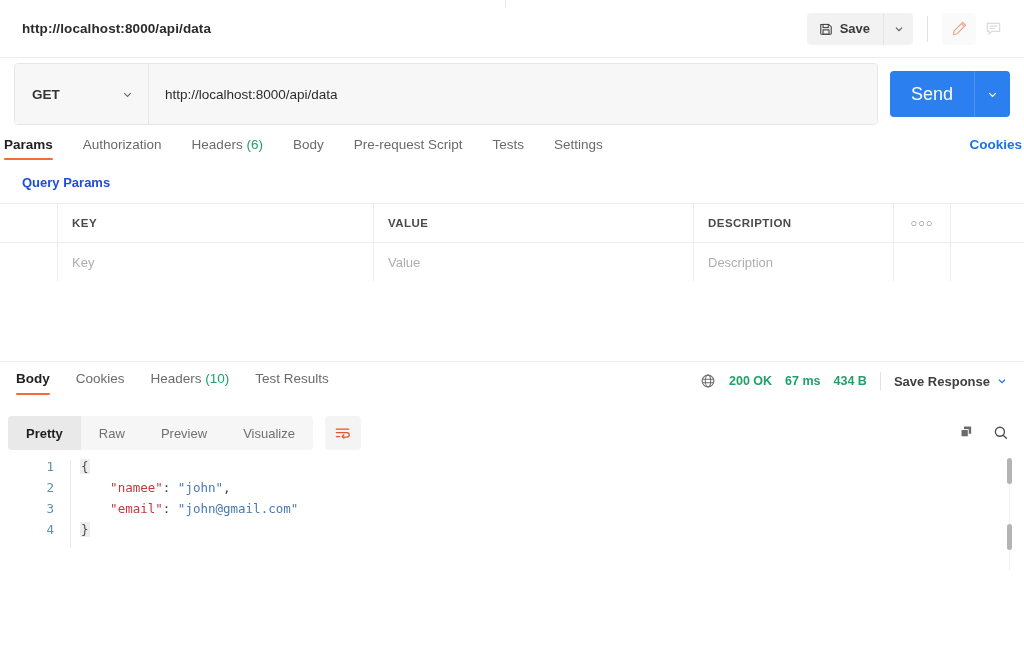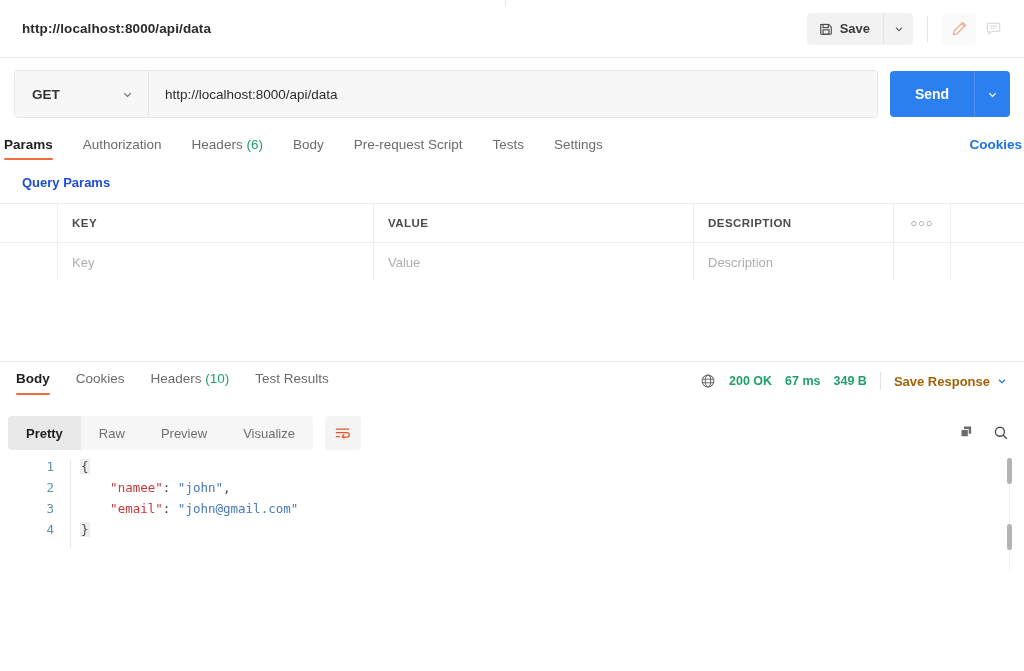--- a/index.html
+++ b/index.html
@@ -56,40 +56,40 @@
     cursor: pointer;
   }
   .icon-btn.filled { background: #fafafa; }
 
   
   .urlrow {
     position: absolute; left: 0; top: 58px; width: 1024px; height: 72px;
     display: flex; align-items: center; padding: 0 14px;
   }
   .urlbox {
-    flex: 1; height: 48px; display: flex; align-items: stretch;
+    flex: 1; height: 62px; display: flex; align-items: stretch;
     border: 1px solid #e6e6e6; border-radius: 4px; overflow: hidden;
     background: #fff;
   }
   .method {
     width: 134px; background: #f7f7f7; border-right: 1px solid #e6e6e6;
     display: flex; align-items: center; justify-content: space-between;
     padding: 0 14px 0 17px;
     font-size: 13.5px; font-weight: bold; color: #343434;
     cursor: pointer;
   }
   .urlinput {
     flex: 1; border: none; outline: none; background: #f7f7f7;
     padding: 0 16px; font-family: inherit; font-size: 13.5px; color: #2b2b2b;
   }
   .send-group { display: flex; margin-left: 12px; }
   .send-btn {
     height: 46px; width: 84px; background: #2b7fef; border: none;
     border-radius: 4px 0 0 4px; color: #fff;
-    font-family: inherit; font-size: 14px; font-weight: bold;
+    font-family: inherit; font-size: 18px; font-weight: normal;
     cursor: pointer;
   }
   .send-caret {
     height: 46px; width: 36px; background: #2b7fef; border: none;
     border-left: 1px solid #4a92f2; border-radius: 0 4px 4px 0;
     display: flex; align-items: center; justify-content: center; cursor: pointer;
   }
 
   
   .reqtabs {
@@ -147,21 +147,21 @@
   }
   .resptabs .rtab { padding: 9px 0 12px 0; margin-right: 26px; }
   .resptabs .rtab.active::after { bottom: 3px; }
   .meta {
     margin-left: auto; display: flex; align-items: center; gap: 13px;
     padding-top: 10px;
   }
   .meta .m { font-size: 12.5px; color: #22a06b; font-weight: bold; }
   .meta .mdiv { width: 1px; height: 18px; background: #e2e2e2; }
   .save-resp {
-    font-size: 13px; font-weight: bold; color: #a16207; cursor: pointer;
+    font-size: 13px; font-weight: bold; color: #404040; cursor: pointer;
     display: flex; align-items: center; gap: 6px;
   }
 
   
   .prettybar {
     position: absolute; left: 0; top: 410px; width: 1024px; height: 46px;
     display: flex; align-items: center; padding: 0 8px;
   }
   .segs {
     display: flex; background: #f6f6f6; border-radius: 4px; height: 34px;
@@ -355,21 +355,21 @@
     <div class="meta">
       <span>
         <svg width="16" height="16" viewBox="0 0 18 18" fill="none" stroke="#6e6e6e" stroke-width="1.2">
           <circle cx="9" cy="9" r="6.6"></circle>
           <ellipse cx="9" cy="9" rx="3" ry="6.6"></ellipse>
           <path d="M2.6 7h12.8M2.6 11h12.8"></path>
         </svg>
       </span>
       <span class="m">200 OK</span>
       <span class="m">67 ms</span>
-      <span class="m">349 B</span>
+      <span class="m">434 B</span>
       <span class="mdiv"></span>
       <span class="save-resp">
         <span>Save Response</span>
         <span>
           <svg width="12" height="12" viewBox="0 0 14 14" fill="none" stroke="#1a73e8" stroke-width="1.4">
             <path d="M3.5 5.5L7 9l3.5-3.5"></path>
           </svg>
         </span>
       </span>
     </div>

